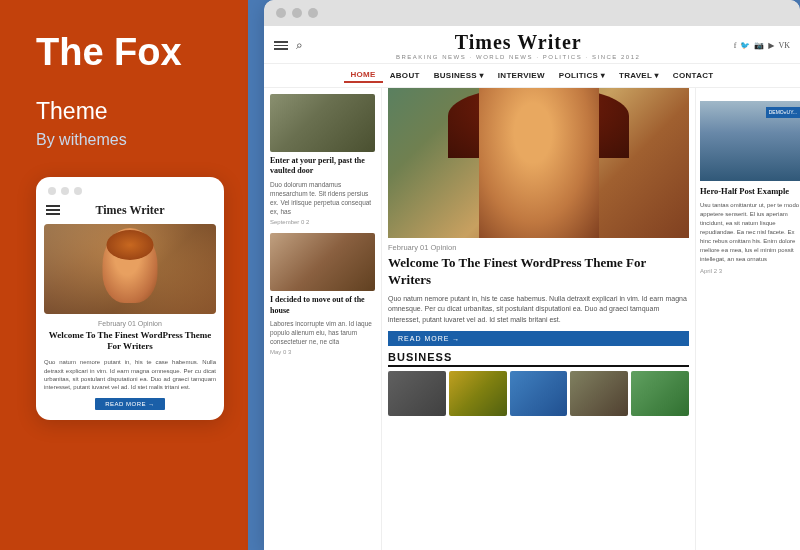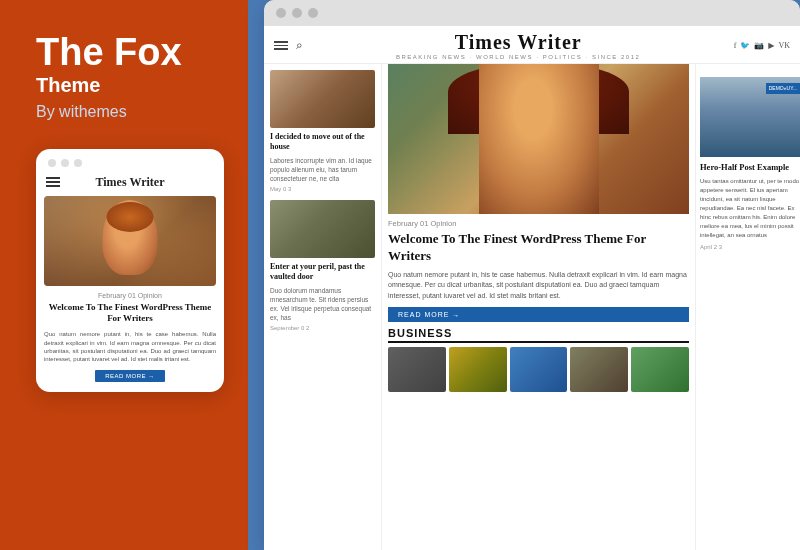--- a/index.html
+++ b/index.html
@@ -26,25 +26,26 @@
 
     .brand-title {
       font-size: 38px;
       font-weight: 900;
       color: #fff;
       line-height: 1.1;
       font-family: Arial, sans-serif;
     }
 
     .brand-subtitle {
-      font-size: 20px;
-      font-weight: 700;
+      font-size: 23px;
+      font-weight: 400;
       color: #fff;
       font-family: Arial, sans-serif;
       margin-bottom: 6px;
+      margin-top: 24px;
     }
 
     .brand-by {
       font-size: 16px;
       color: #c8d8ec;
       font-family: Arial, sans-serif;
       margin-bottom: 28px;
     }
 
     
@@ -588,39 +589,48 @@
       </div>
       <div class="desktop-social">
         <span class="social-icon">f</span>
         <span class="social-icon">🐦</span>
         <span class="social-icon">📷</span>
         <span class="social-icon">▶</span>
         <span class="social-icon">VK</span>
       </div>
     </div>
 
+    <div class="desktop-nav">
+      <div class="nav-item active">HOME</div>
+      <div class="nav-item">ABOUT</div>
+      <div class="nav-item">BUSINESS ▾</div>
+      <div class="nav-item">INTERVIEW</div>
+      <div class="nav-item">POLITICS ▾</div>
+      <div class="nav-item">TRAVEL ▾</div>
+      <div class="nav-item">CONTACT</div>
+    </div>
 
     <div class="desktop-main">
 
       <div class="main-left">
+        <div class="small-article">
+          <div class="small-article-img">
+            <div class="img-soldier"></div>
+          </div>
+          <div class="small-article-title">Enter at your peril, past the vaulted door</div>
+          <div class="small-article-body">Duo dolorum mandamus mnesarchum te. Sit ridens persius ex. Vel iriisque perpetua consequat ex, has</div>
+          <div class="small-article-date">September 0 2</div>
+        </div>
         <div class="small-article">
           <div class="small-article-img">
             <div class="img-pottery"></div>
           </div>
           <div class="small-article-title">I decided to move out of the house</div>
           <div class="small-article-body">Labores incorrupte vim an. Id iaque populo alienum eiu, has tarum consectetuer ne, ne cita</div>
           <div class="small-article-date">May 0 3</div>
-        </div>
-        <div class="small-article">
-          <div class="small-article-img">
-            <div class="img-soldier"></div>
-          </div>
-          <div class="small-article-title">Enter at your peril, past the vaulted door</div>
-          <div class="small-article-body">Duo dolorum mandamus mnesarchum te. Sit ridens persius ex. Vel iriisque perpetua consequat ex, has</div>
-          <div class="small-article-date">September 0 2</div>
         </div>
       </div>
 
       <div class="main-center">
         <div class="featured-img">
           <div class="featured-hair"></div>
           <div class="featured-face"></div>
         </div>
         <div class="featured-date-line">February 01   Opinion</div>
         <div class="featured-title">Welcome To The Finest WordPress Theme For Writers</div>

